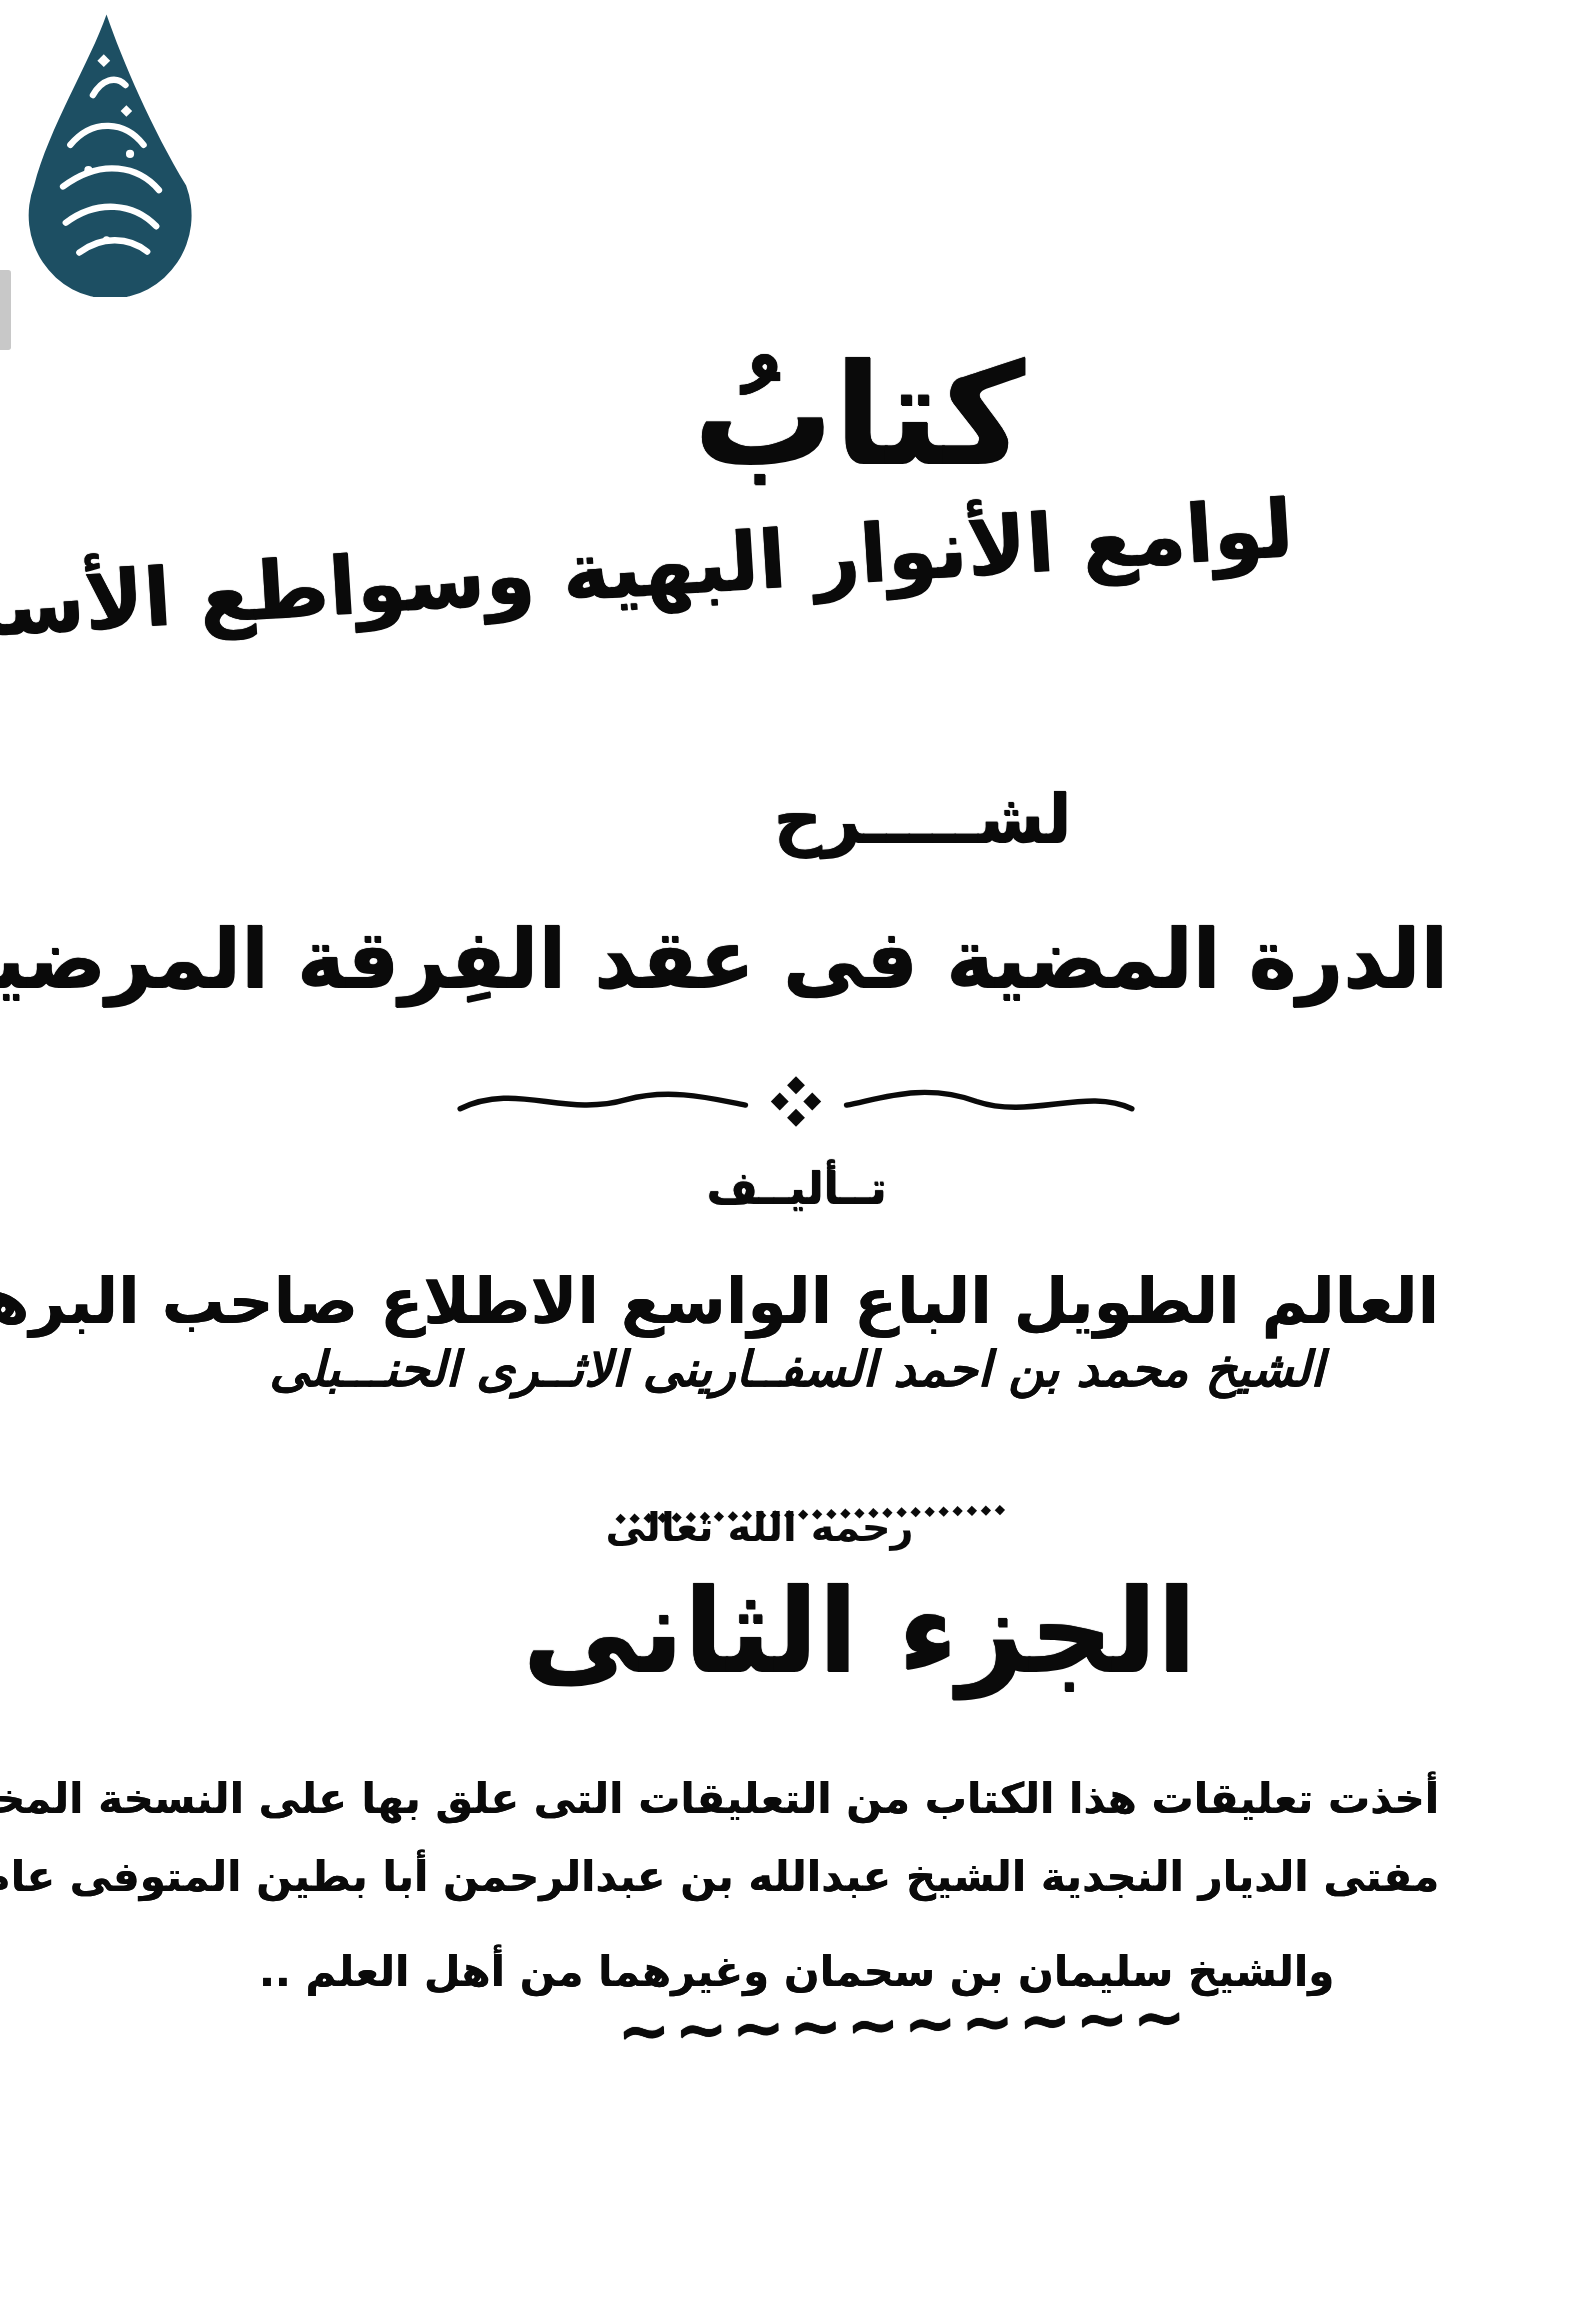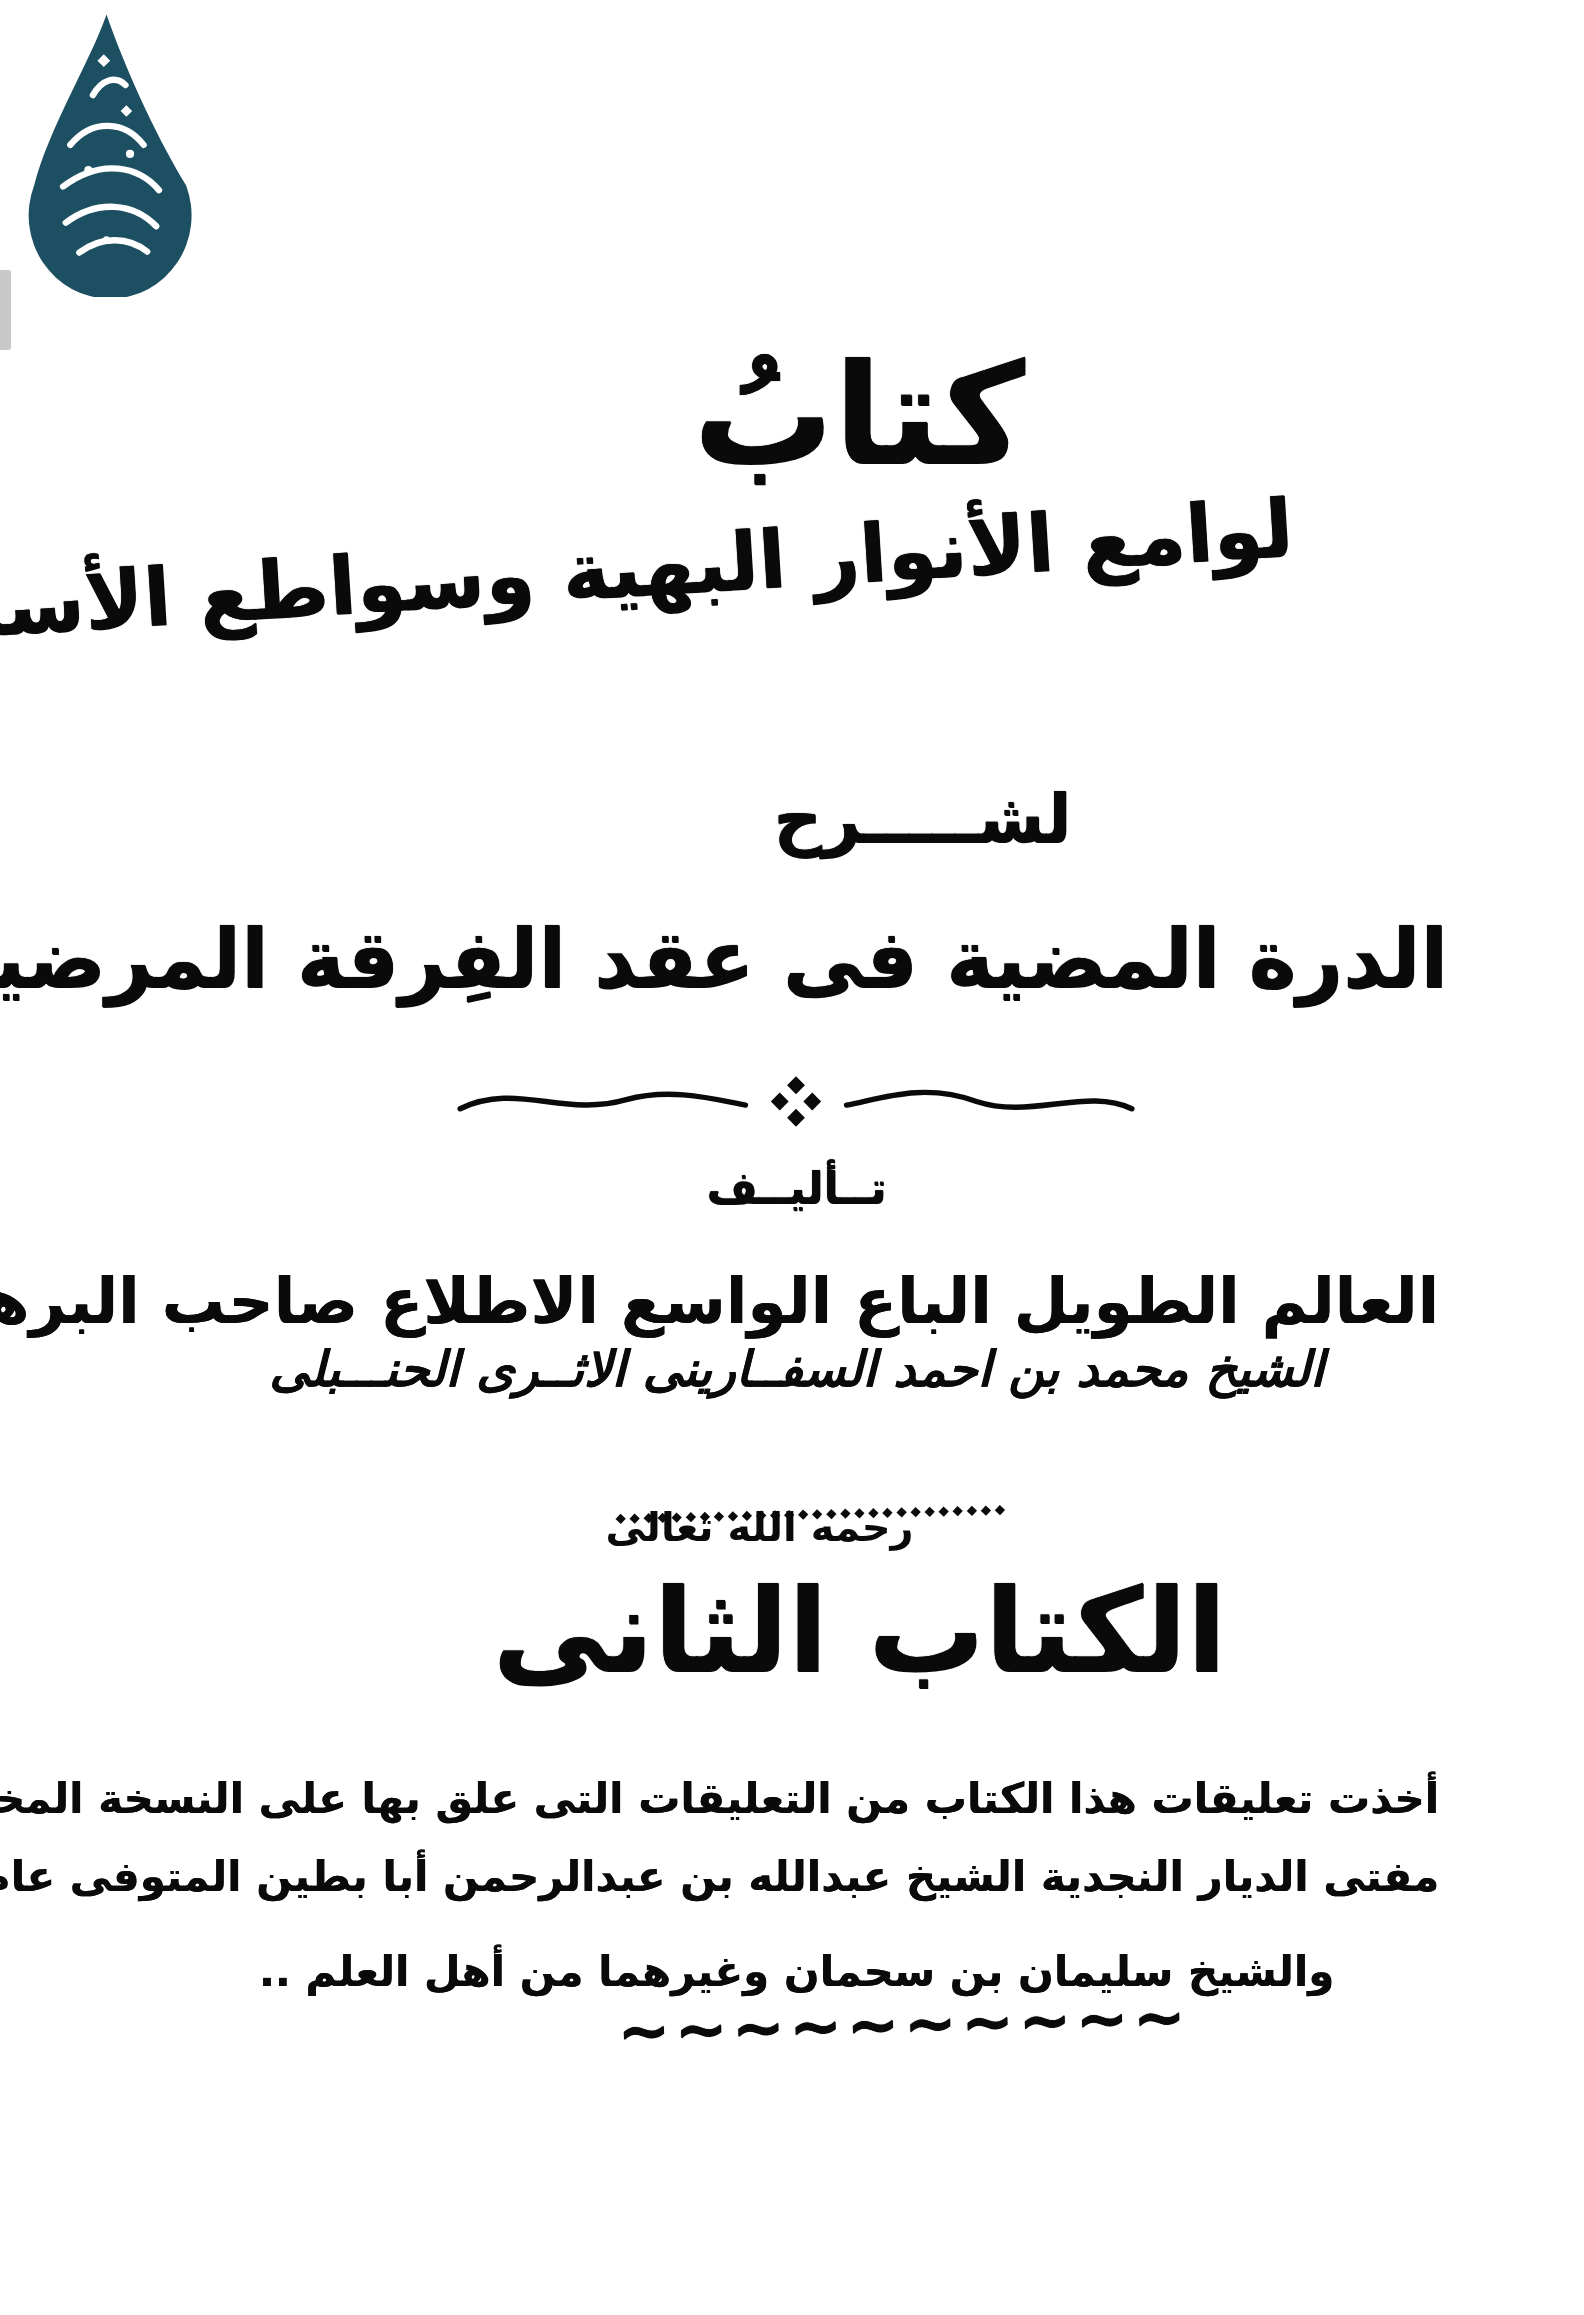--- a/index.html
+++ b/index.html
@@ -97,21 +97,21 @@
 
   <div class="abs txt heavy taalif">تــأليــف</div>
 
   <div class="abs txt soft author1">العالم الطويل الباع الواسع الاطلاع صاحب البرهان الجلى</div>
   <div class="abs txt soft author2">الشيخ محمد بن احمد السفــارينى الاثــرى الحنـــبلى</div>
 
   <div class="abs txt blessing">رحمه الله تعالى</div>
 
   <div class="abs txt dotted">◆◆◆◆◆◆◆◆◆◆◆◆◆◆◆◆◆◆◆◆◆◆◆◆◆◆◆◆</div>
 
-  <div class="abs txt heavy juz">الكتاب الثانى</div>
+  <div class="abs txt heavy juz">الجزء الثانى</div>
 
   <div class="abs txt soft note">
     <div>أخذت تعليقات هذا الكتاب من التعليقات التى علق بها على النسخة المخطوطة</div>
     <div>مفتى الديار النجدية الشيخ عبدالله بن عبدالرحمن أبا بطين المتوفى عام ١٢٨٢ هجرية</div>
     <div class="note-3">والشيخ سليمان بن سحمان وغيرهما من أهل العلم ..</div>
   </div>
 
   <div class="abs txt heavy wavy">~~~~~~~~~~</div>
 
 </div>

